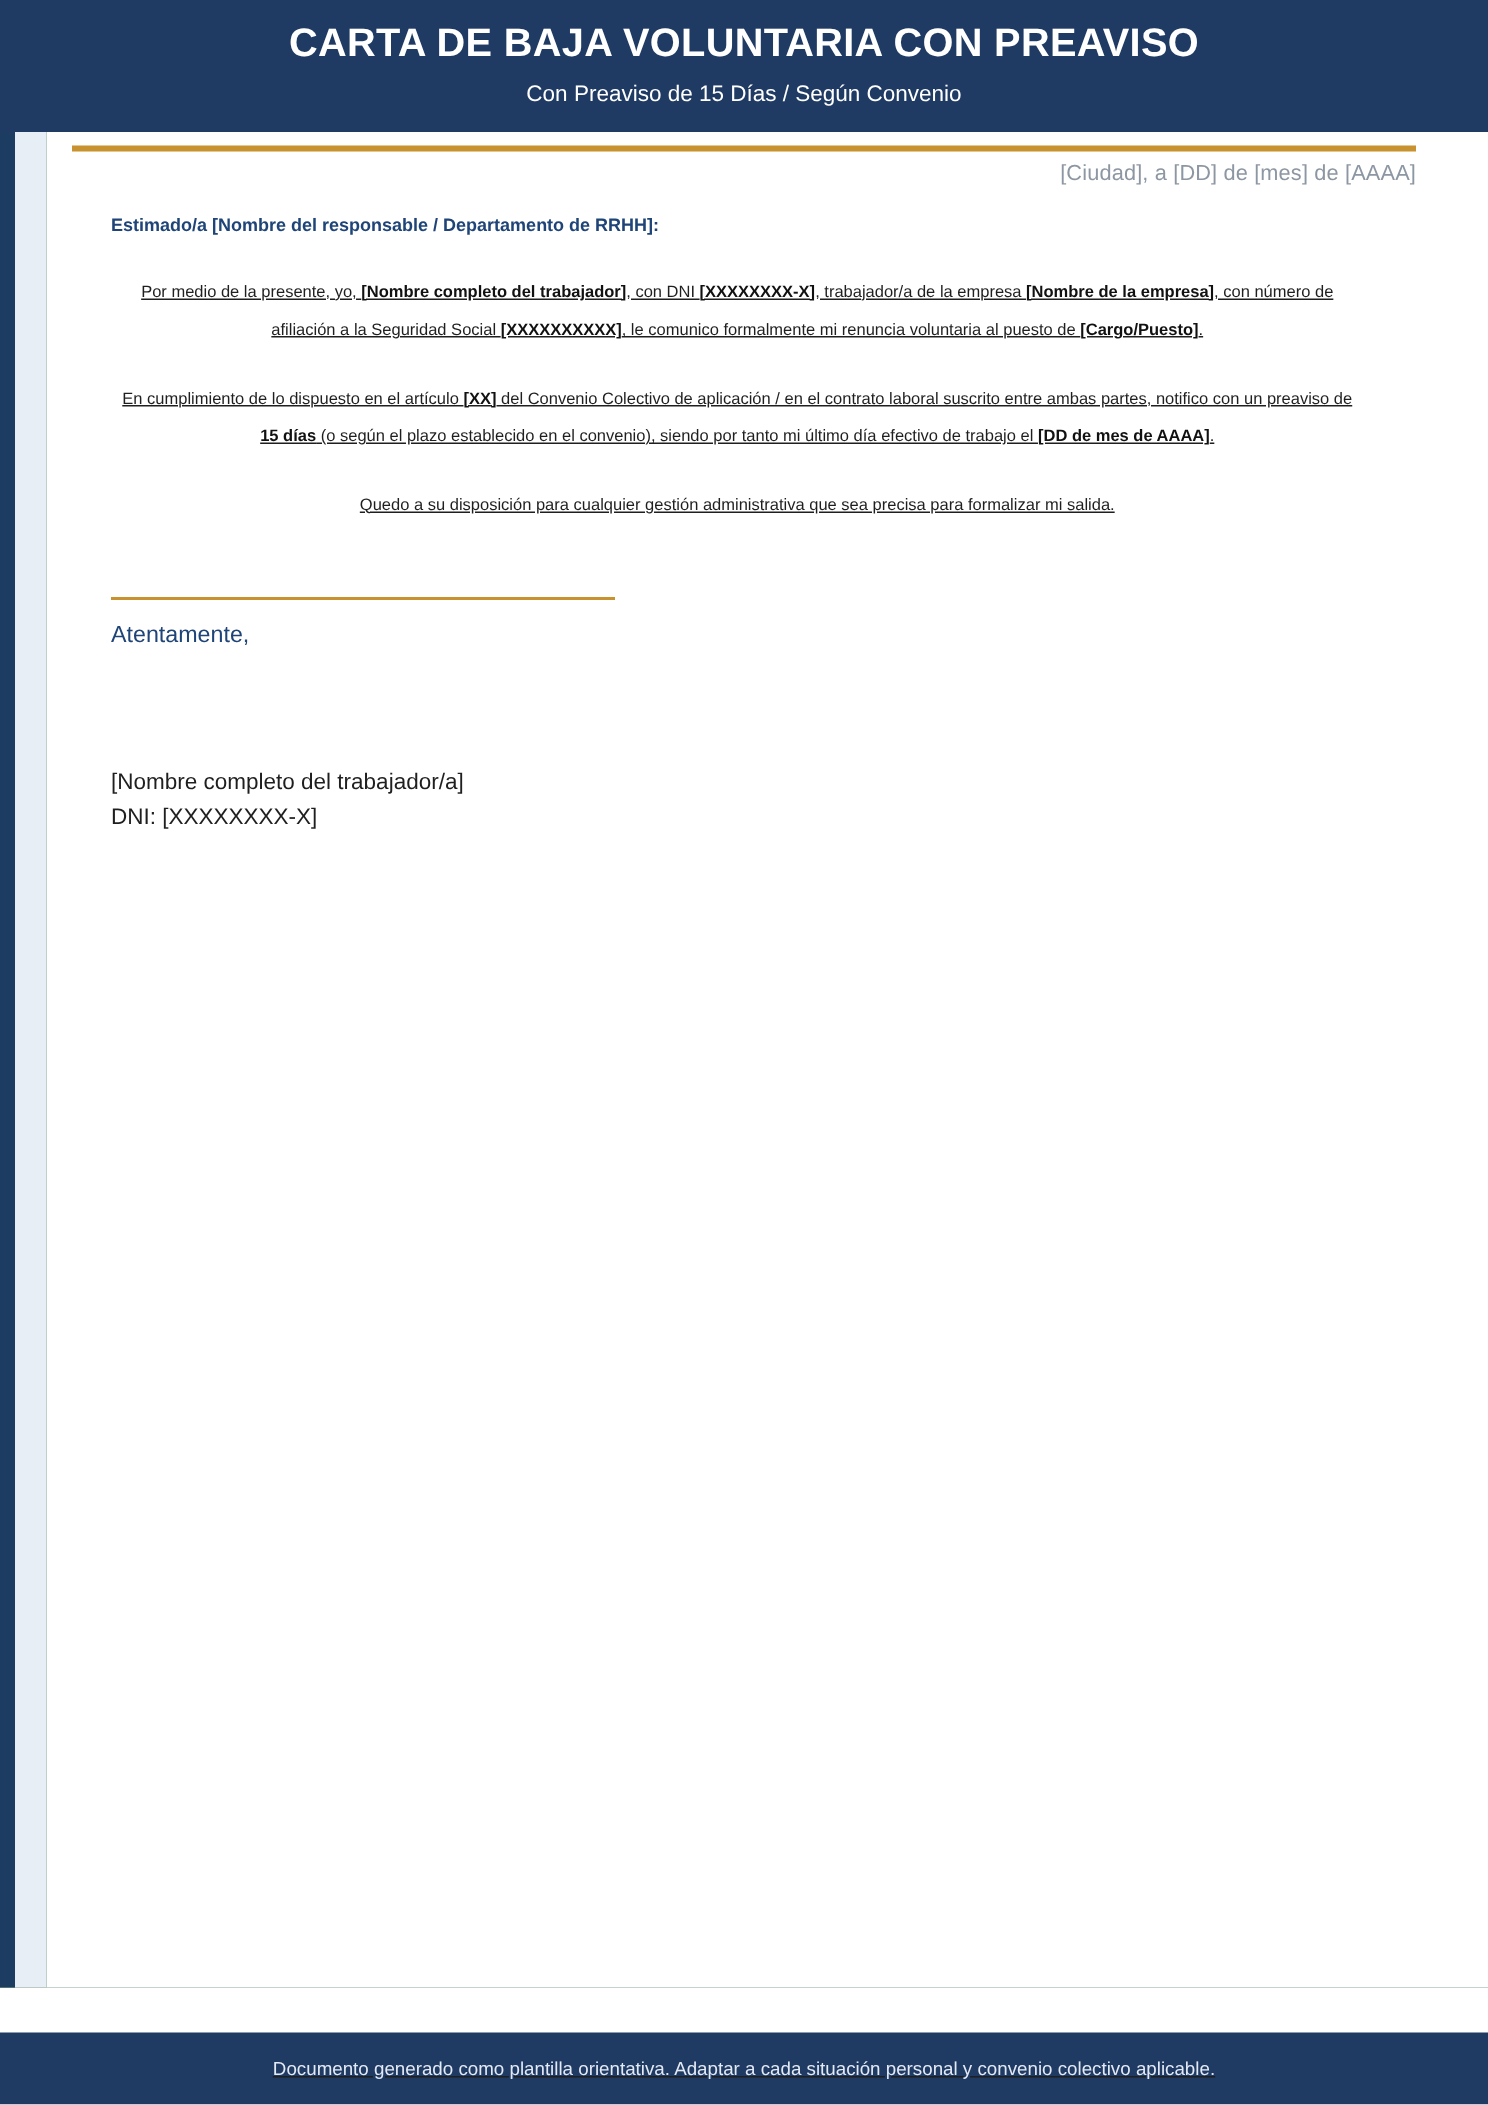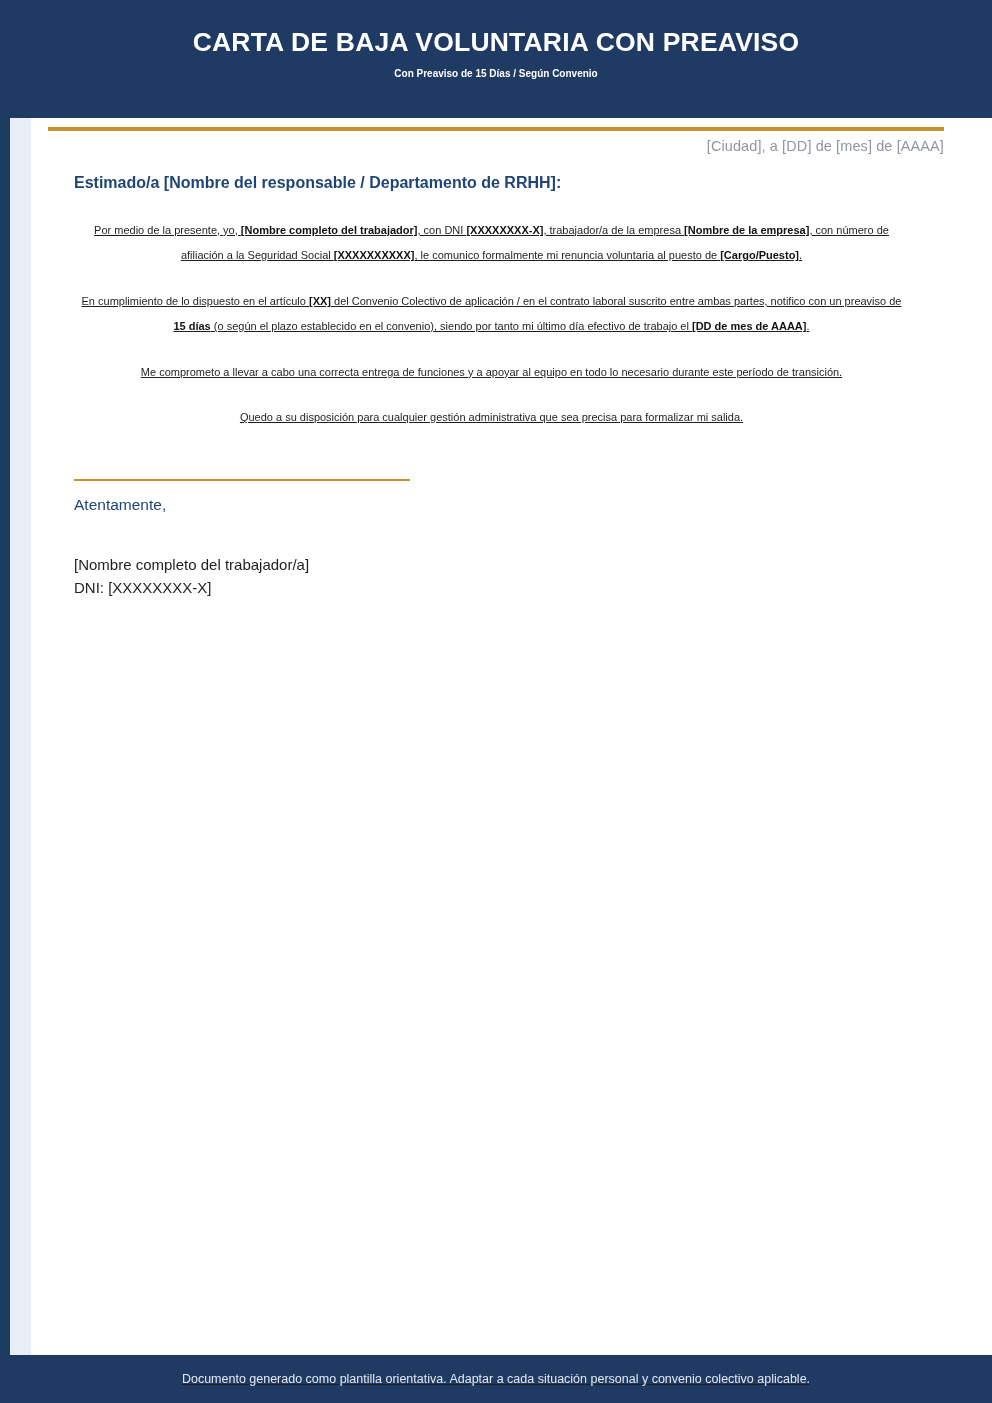--- a/index.html
+++ b/index.html
@@ -13,37 +13,37 @@
     background: #ffffff;
     font-family: "Liberation Sans", sans-serif;
     color: #1f1f1f;
     overflow: hidden;
     position: relative;
   }
 
   
   .doc-header {
     background: #1f3a63;
-    height: 118px;
+    height: 88px;
     box-sizing: border-box;
-    padding-top: 27px;
+    padding-top: 13px;
     text-align: center;
   }
   .doc-title {
     color: #ffffff;
     font-size: 26.5px;
     font-weight: bold;
     letter-spacing: 0.2px;
     line-height: 1.2;
     margin: 0 0 9px 0;
   }
   .doc-subtitle {
     color: #ffffff;
-    font-size: 10px;
-    font-weight: bold;
+    font-size: 15px;
+    font-weight: normal;
     line-height: 1.2;
     margin: 0;
   }
 
   
   .page-area {
     position: relative;
     height: 1237px;
     background: #14532d;
   }
@@ -95,21 +95,21 @@
 
   .content {
     position: absolute;
     left: 43px;       
     top: 55px;
     width: 870px;
   }
 
   .greeting {
     color: #1f4477;
-    font-size: 16px;
+    font-size: 12px;
     font-weight: bold;
     margin: 0 0 24px 0;
     line-height: 1.3;
   }
 
   p.body-par {
     font-size: 11px;
     line-height: 25.5px;
     margin: 0 0 20px 0;
     color: #1f1f1f;
@@ -130,21 +130,21 @@
 
   .sign-off {
     margin-top: 14px;
     color: #1f4477;
     font-size: 15.5px;
     font-weight: normal;
     line-height: 1.3;
   }
 
   .signer-block {
-    margin-top: 38px;
+    margin-top: 76px;
     font-size: 15px;
     line-height: 23px;
     color: #1f1f1f;
   }
   .signer-block div { white-space: pre; }
 
   
   .doc-footer {
     position: absolute;
     left: 0;
@@ -183,21 +183,20 @@
 
     <div class="date-line" style="color: rgb(141, 151, 163);">[Ciudad], a [DD] de [mes] de [AAAA]</div>
 
     <div class="content">
 
       <div class="greeting" style="color: rgb(31, 68, 119);">Estimado/a [Nombre del responsable / Departamento de RRHH]:</div>
 
       <div id="paragraph-host">
           <p class="body-par par-wide"><span>Por medio de la presente, yo, </span><b>[Nombre completo del trabajador]</b><span>, con DNI </span><b>[XXXXXXXX-X]</b><span>, trabajador/a de la empresa </span><b>[Nombre de la empresa]</b><span>, con número de afiliación a la Seguridad Social </span><b>[XXXXXXXXXX]</b><span>, le comunico formalmente mi renuncia voluntaria al puesto de </span><b>[Cargo/Puesto]</b><span>.</span></p>
           <p class="body-par par-wide"><span>En cumplimiento de lo dispuesto en el artículo </span><b>[XX]</b><span> del Convenio Colectivo de aplicación / en el contrato laboral suscrito entre ambas partes, notifico con un preaviso de </span><b>15 días</b><span> (o según el plazo establecido en el convenio), siendo por tanto mi último día efectivo de trabajo el </span><b>[DD de mes de AAAA]</b><span>.</span></p>
-          <p class="body-par par-wide"><span>Me comprometo a llevar a cabo una correcta entrega de funciones y a apoyar al equipo en todo lo necesario durante este período de transición.</span></p>
           <p class="body-par par-wide"><span>Quedo a su disposición para cualquier gestión administrativa que sea precisa para formalizar mi salida.</span></p>
         </div>
 
       <div class="sign-rule" style="background: rgb(200, 146, 47);"></div>
 
       <div class="sign-off" style="color: rgb(31, 68, 119);">Atentamente,</div>
 
       <div class="signer-block">
         <div>[Nombre completo del trabajador/a]</div>
         <div>DNI: [XXXXXXXX-X]</div>

